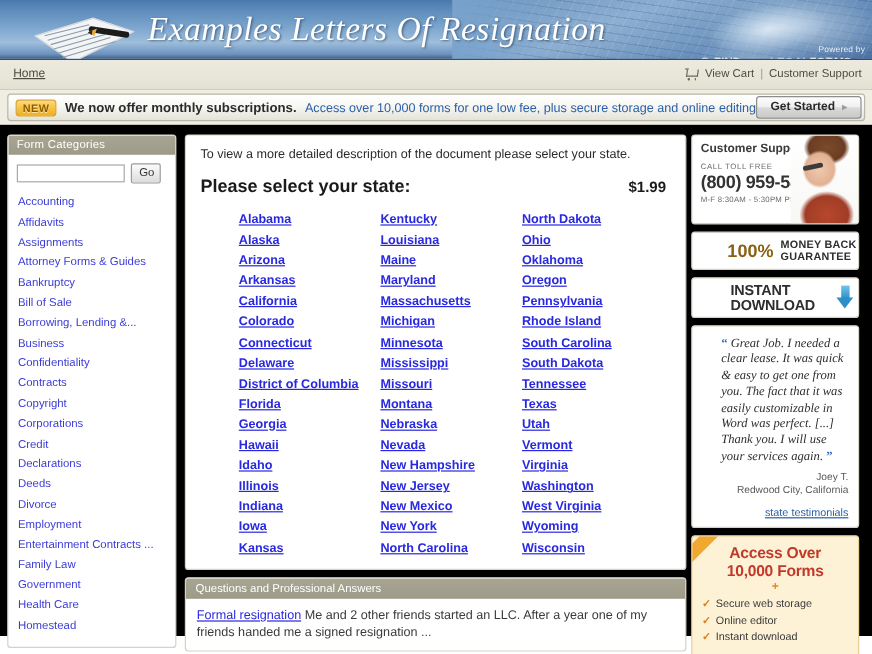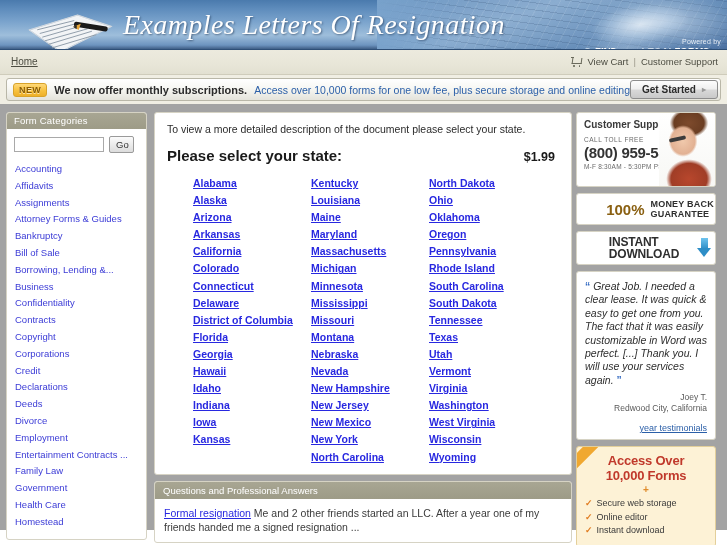--- a/index.html
+++ b/index.html
@@ -101,21 +101,21 @@
   .get-started {
     position:absolute; right:2px; top:1px; height:19px; min-width:88px;
     border:1px solid #8d8d8d; border-radius:3px;
     background: linear-gradient(180deg,#fdfdfd 0%, #efefef 48%, #d9d9d9 52%, #c9c9c9 100%);
     display:flex; align-items:center; justify-content:center; gap:6px;
     font-size:10px; font-weight:bold; color:#2b2b2b; padding:0 8px;
   }
   .gs-arrow { color:#9a9a9a; font-size:8px; }
 
   
-  .body-area { position:relative; width:727px; height:426px; background:#a3a3a3; display:flex; gap:0; }
+  .body-area { position:relative; width:727px; height:426px; background:#000000; display:flex; gap:0; }
 
   
   .left-col { width:152px; padding:8px 5px 0 6px; }
   .panel {
     background:#ffffff; border:1px solid #d6d3c4; border-radius:3px; overflow:hidden;
   }
   .panel-head {
     height:16px; background: linear-gradient(180deg,#a8a693 0%, #9d9b87 100%);
     color:#ffffff; font-size:9.5px; padding:2px 0 0 7px; letter-spacing:.2px;
   }
@@ -139,21 +139,21 @@
   
   .center-col { width:420px; padding:8px 0 0 2px; }
   .content-box {
     background:#ffffff; border:1px solid #d6d3c4; border-radius:3px;
     padding:10px 12px 12px 12px; height:363px;
   }
   .intro-line { font-size:10.5px; color:#2b2b2b; margin:0 0 12px 0; }
   .select-row { display:flex; align-items:baseline; justify-content:space-between; margin:0 0 11px 0;}
   .select-title { font-size:15px; font-weight:bold; color:#1a1a1a; }
   .price { font-size:12.5px; font-weight:bold; color:#1a1a1a; padding-right:4px;}
-  .states { display:flex; padding-left:26px; }
+  .states { display:flex; padding-left:26px;justify-content:center; }
   .state-col { width:118px; }
   .state-link {
     display:block; font-size:10.5px; font-weight:bold; color:#2828e0;
     text-decoration:underline; line-height:17.1px; white-space:nowrap;
   }
   .qa-panel { margin-top:6px; background:#fff; border:1px solid #d6d3c4; border-radius:3px; overflow:hidden;}
   .qa-head { height:17px; background: linear-gradient(180deg,#a8a693 0%, #9d9b87 100%); color:#fff; font-size:9.5px; padding:3px 0 0 8px;}
   .qa-body { padding:7px 9px 8px 9px; font-size:10.5px; color:#3b3b3b; line-height:14px;}
   .qa-link { color:#2828e0; text-decoration:underline; }
 
@@ -182,21 +182,21 @@
   .mb-100 { font-size:15px; font-weight:bold; color:#8a6012; font-family:"Liberation Sans",sans-serif;}
   .mb-txt { font-size:9px; font-weight:bold; color:#2e2e2e; line-height:10px; letter-spacing:.2px;}
 
   .id-box { height:34px; display:flex; align-items:center; justify-content:center; gap:18px;}
   .id-txt { font-size:12px; font-weight:bold; color:#2e2e2e; line-height:12px; letter-spacing:-.2px;}
   .dl-arrow { width:14px; height:20px; position:relative; }
   .dl-arrow:before{content:"";position:absolute;left:4px;top:0;width:7px;height:11px;background:linear-gradient(180deg,#6fc4ee 0%,#2e8ec7 100%);}
   .dl-arrow:after{content:"";position:absolute;left:0;top:10px;border-left:7px solid transparent;border-right:7px solid transparent;border-top:9px solid #2e8ec7;}
 
   .tm-box { padding:8px 8px 6px 8px; }
-  .tm-quote { font-family:Liberation Sans, sans-serif; font-style:italic; font-size:10.5px; color:#2e2e2e; line-height:13.4px;}
+  .tm-quote { font-family:Liberation Serif, serif; font-style:italic; font-size:10.5px; color:#2e2e2e; line-height:13.4px;margin-left:16px;}
   .qm { color:#3a6fc4; font-weight:bold; font-style:normal; }
   .tm-name { text-align:right; font-size:8.5px; color:#5a5a5a; margin-top:5px; line-height:11px;}
   .tm-more { text-align:right; margin-top:7px; }
   .tm-more a { font-size:9px; color:#2b5fa8; text-decoration:underline;}
 
   .sub-box { background:#fdf2d6; border:1px solid #e3cf9a; border-radius:3px; padding:7px 8px 8px 8px; position:relative; overflow:hidden;}
   .ribbon { position:absolute; left:-13px; top:3px; width:36px; height:11px; background:#f0a830; transform:rotate(-45deg); }
   .sub-title { text-align:center; font-size:13px; font-weight:bold; color:#c0392b; line-height:14.5px; letter-spacing:-.2px;}
   .sub-plus { text-align:center; color:#e08b2a; font-size:10px; font-weight:bold; margin:1px 0 2px 0;}
   .sub-li { font-size:9px; color:#3a3a3a; line-height:13.5px; display:flex; align-items:center; gap:4px;}
@@ -318,20 +318,21 @@
             <a class="state-link" href="#">Arkansas</a>
             <a class="state-link" href="#">California</a>
             <a class="state-link" href="#">Colorado</a>
             <a class="state-link" href="#">Connecticut</a>
             <a class="state-link" href="#">Delaware</a>
             <a class="state-link" href="#">District of Columbia</a>
             <a class="state-link" href="#">Florida</a>
             <a class="state-link" href="#">Georgia</a>
             <a class="state-link" href="#">Hawaii</a>
             <a class="state-link" href="#">Idaho</a>
+            <a class="state-link" href="#">Illinois</a>
             <a class="state-link" href="#">Indiana</a>
             <a class="state-link" href="#">Iowa</a>
             <a class="state-link" href="#">Kansas</a>
           </div>
           <div class="state-col">
             <a class="state-link" href="#">Kentucky</a>
             <a class="state-link" href="#">Louisiana</a>
             <a class="state-link" href="#">Maine</a>
             <a class="state-link" href="#">Maryland</a>
             <a class="state-link" href="#">Massachusetts</a>
@@ -357,22 +358,22 @@
             <a class="state-link" href="#">Rhode Island</a>
             <a class="state-link" href="#">South Carolina</a>
             <a class="state-link" href="#">South Dakota</a>
             <a class="state-link" href="#">Tennessee</a>
             <a class="state-link" href="#">Texas</a>
             <a class="state-link" href="#">Utah</a>
             <a class="state-link" href="#">Vermont</a>
             <a class="state-link" href="#">Virginia</a>
             <a class="state-link" href="#">Washington</a>
             <a class="state-link" href="#">West Virginia</a>
+            <a class="state-link" href="#">Wyoming</a>
             <a class="state-link" href="#">Wisconsin</a>
-            <a class="state-link" href="#">Wyoming</a>
           </div>
         </div>
       </div>
 
       <div class="qa-panel">
         <div class="qa-head">Questions and Professional Answers</div>
         <div class="qa-body">
           <a class="qa-link" href="#">Formal resignation</a><span> Me and 2 other friends started an LLC. After a year one of my friends handed me a signed resignation ...</span>
         </div>
       </div>
@@ -404,21 +405,21 @@
         <span class="dl-arrow"></span>
       </div>
 
       <div class="rbox tm-box">
         <div class="tm-quote"><span class="qm">“</span> <span>Great Job. I needed a clear lease. It was quick &amp; easy to get one from you. The fact that it was easily customizable in Word was perfect. [...] Thank you. I will use your services again.</span> <span class="qm">”</span></div>
         <div class="tm-name">
           <span>Joey T.</span><br>
           <span>Redwood City, California</span>
         </div>
         <div class="tm-more">
-          <a href="#">year testimonials</a>
+          <a href="#">state testimonials</a>
         </div>
       </div>
 
       <div class="sub-box">
         <div class="ribbon"></div>
         <div class="sub-title">
           <span>Access Over</span><br>
           <span>10,000 Forms</span>
         </div>
         <div class="sub-plus">+</div>

